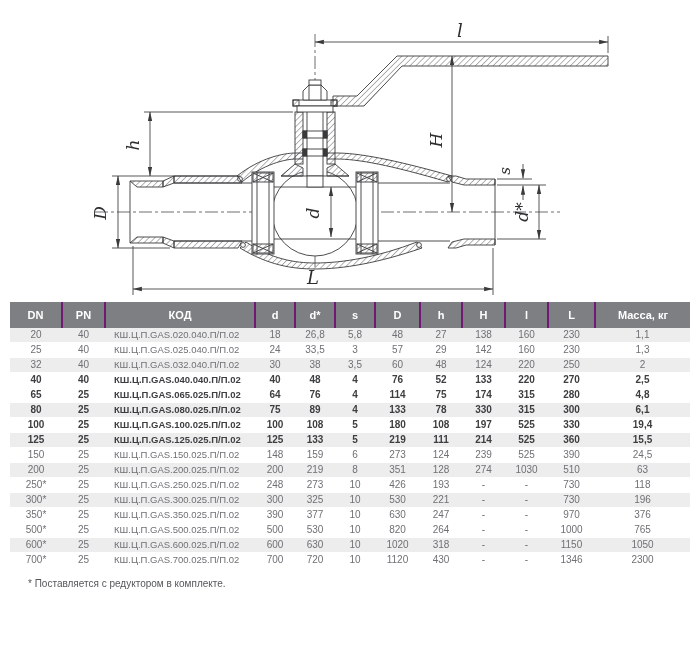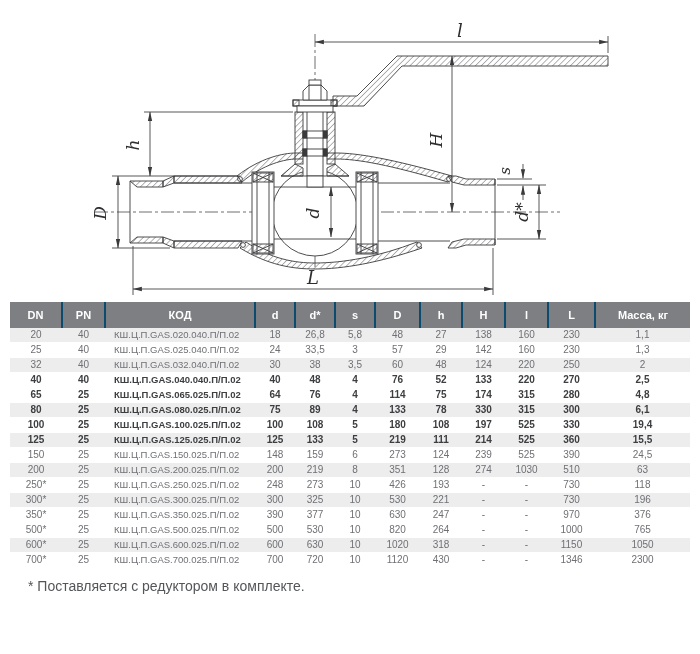--- a/index.html
+++ b/index.html
@@ -4,38 +4,38 @@
 <style>
   html,body{margin:0;padding:0;background:#ffffff;}
   body{width:700px;height:654px;font-family:"Liberation Sans",sans-serif;position:relative;overflow:hidden;}
   .drawing-wrap{width:700px;height:300px;}
   svg text{font-family:"DejaVu Serif",serif;font-style:italic;fill:#2e2e30;}
 
   .table-wrap{padding:2px 10px 0 10px;}
   table.spec{width:680px;border-collapse:collapse;table-layout:fixed;}
   table.spec th{
     background:#7d7f83;color:#ffffff;font-size:11px;font-weight:bold;
-    padding:7px 2px;border-left:2px solid #0c4a6e;text-align:center;
+    padding:7px 2px;border-left:2px solid #701a75;text-align:center;
   }
   table.spec th:first-child{border-left:none;}
   table.spec td{
     font-size:10px;line-height:12px;padding:1px 2px;color:#6f7074;
     text-align:center;border-bottom:1px solid #ffffff;white-space:nowrap;
     overflow:hidden;
   }
   table.spec td:nth-child(3){text-align:left;padding-left:9px;font-size:9.5px;}
   table.spec tr.alt td{background:#ededee;}
   table.spec tr.bold td{color:#3d3e40;font-weight:bold;}
   
   col.c1{width:52px;}  col.c2{width:43px;}  col.c3{width:150px;}
   col.c4{width:40px;}  col.c5{width:40px;}  col.c6{width:40px;}
   col.c7{width:45px;}  col.c8{width:42px;}  col.c9{width:43px;}
   col.c10{width:43px;} col.c11{width:47px;} col.c12{width:95px;}
 
-  .footnote{margin:10px 0 0 18px;font-size:14px;color:#55565a;}
+  .footnote{margin:10px 0 0 18px;font-size:10px;color:#55565a;}
 </style>
 </head>
 <body>
 
 <div class="drawing-wrap">
 <svg width="700" height="300" viewBox="0 0 700 300" xmlns="http://www.w3.org/2000/svg">
   <defs>
     <pattern id="hatch" width="4.2" height="4.2" patternUnits="userSpaceOnUse" patternTransform="rotate(45)">
       <line x1="0" y1="0" x2="0" y2="4.2" stroke="#55565a" stroke-width="0.9"></line>
     </pattern>

